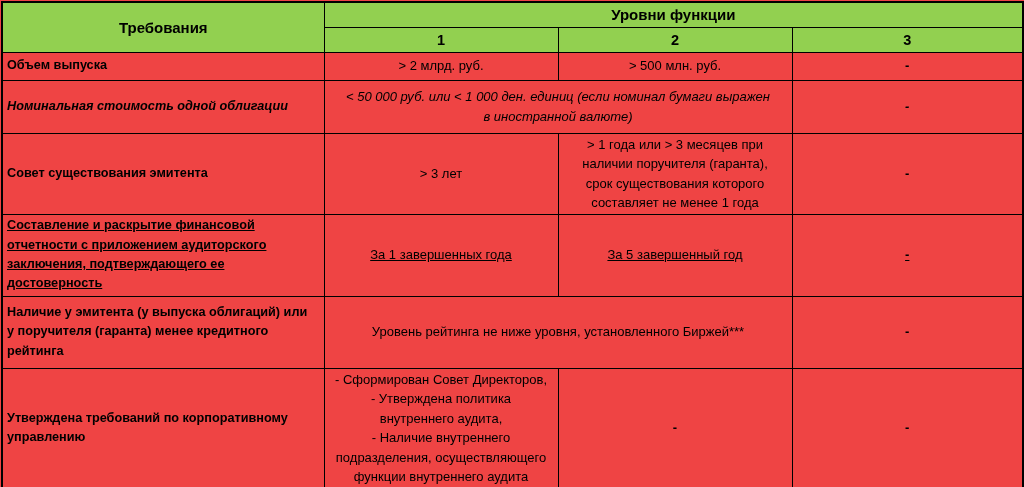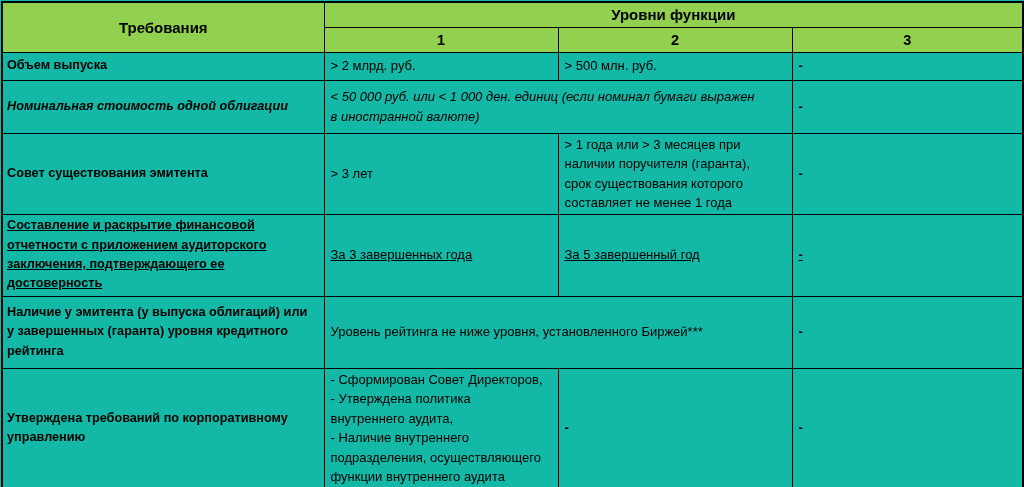--- a/index.html
+++ b/index.html
@@ -7,21 +7,21 @@
     padding: 0;
     background: #ffffff;
     font-family: "Liberation Sans", sans-serif;
     color: #000;
   }
   .page {
     width: 1024px;
     height: 487px;
     box-sizing: border-box;
     padding: 1px;
-    background: #14b8a6;
+    background: #ef4444;
   }
   table.listing {
     border-collapse: collapse;
     table-layout: fixed;
     width: 1021px;
     border: 2px solid #000;
   }
   table.listing th,
   table.listing td {
     border: 1px solid #000;
@@ -42,21 +42,21 @@
   td.label {
     font-weight: bold;
     text-align: left;
     vertical-align: middle;
     font-size: 12.7px;
     line-height: 1.52;
     padding: 1px 2px 1px 4px;
     white-space: pre-line;
   }
   td.val {
-    text-align: left;
+    text-align: center;
     vertical-align: middle;
     font-size: 13px;
     line-height: 1.5;
     padding: 1px 6px;
     white-space: pre-line;
   }
   td.dash {
     font-weight: bold;
   }
   tr.trh  { height: 25px; }
@@ -109,27 +109,27 @@
 наличии поручителя (гаранта),
 срок существования которого
 составляет не менее 1 года</td>
         <td class="val dash">-</td>
       </tr>
       <tr class="r3">
         <td class="label">Составление и раскрытие финансовой
 отчетности  с приложением аудиторского
 заключения, подтверждающего ее
 достоверность</td>
-        <td class="val">За 3 завершенных года</td>
+        <td class="val">За 1 завершенных года</td>
         <td class="val">За 5 завершенный год</td>
         <td class="val dash">-</td>
       </tr>
       <tr class="r4">
         <td class="label">Наличие у эмитента (у выпуска облигаций) или
-у завершенных (гаранта) уровня кредитного
+у поручителя (гаранта) менее кредитного
 рейтинга</td>
         <td class="val" colspan="2">Уровень рейтинга не ниже уровня, установленного Биржей***</td>
         <td class="val dash">-</td>
       </tr>
       <tr class="r5">
         <td class="label">Утверждена требований по корпоративному
 управлению</td>
         <td class="val">- Сформирован Совет Директоров,
 - Утверждена политика
 внутреннего аудита,

